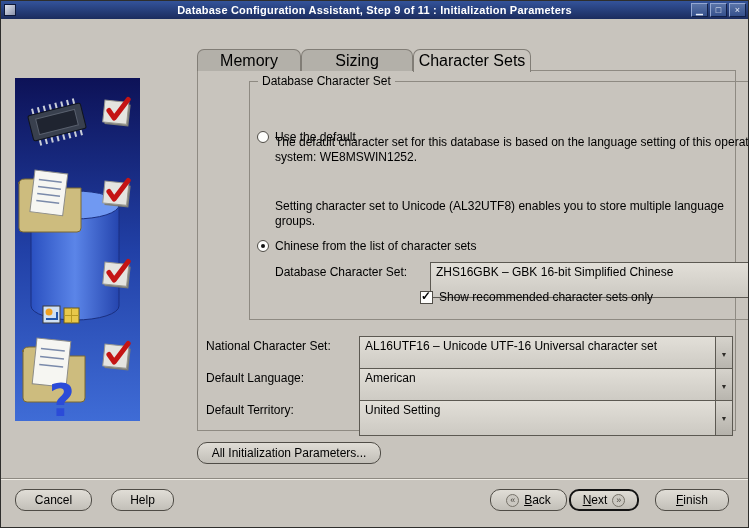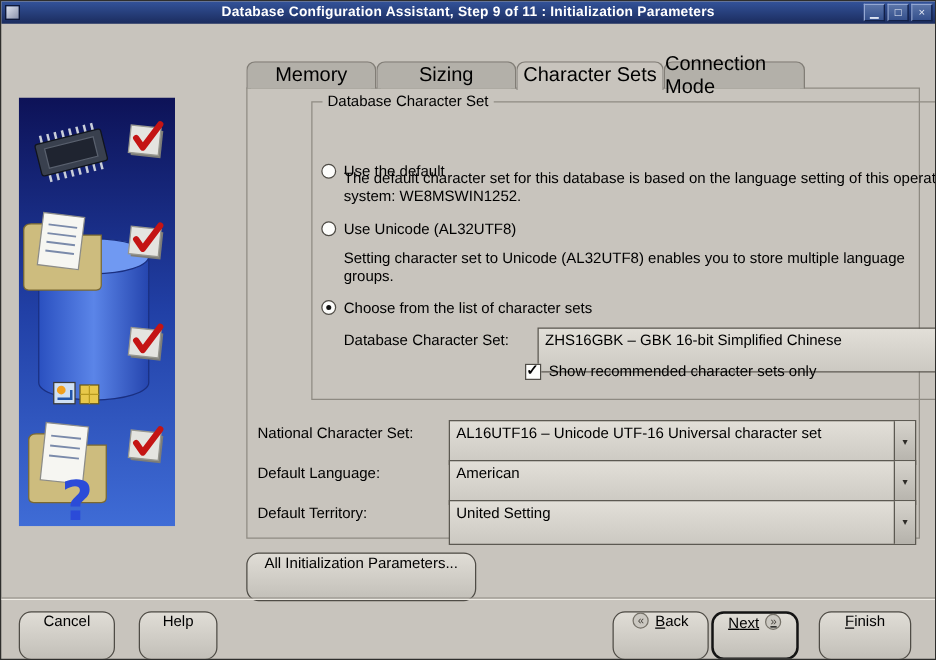--- a/index.html
+++ b/index.html
@@ -56,37 +56,37 @@
     background:linear-gradient(180deg,#d6d3cc,#b5b2ab); border-left:1px solid #5c5952;
     display:flex; align-items:center; justify-content:center; }
   .combo .arrow-glyph { font-size:7px; color:#2e2c28; line-height:7px; }
 
   .checkbox-row { position:absolute; display:flex; align-items:center; gap:6px; height:14px; }
   .checkbox { width:13px; height:13px; background:#fdfdfb; border:1px solid #4f4c46;
     position:relative; flex:0 0 auto; }
   .checkbox .check-glyph { position:absolute; left:0; top:-3px; font-size:12px; font-weight:bold; color:#000; }
 
   
-  .btn { position:absolute; height:39px; border:1px solid #4f4c46; border-radius:10px;
+  .btn { position:absolute; height:22px; border:1px solid #4f4c46; border-radius:10px;
     background:linear-gradient(180deg,#e0ddd6,#c2bfb8); font-size:12px; color:#000;
-    display:flex; align-items:flex-start; justify-content:center; gap:5px; }
+    display:flex; align-items:center; justify-content:center; gap:5px; }
   .btn.default { border:2px solid #141414; }
   .nav-circle { width:13px; height:13px; border-radius:50%; background:#cbc8c1;
     border:1px solid #767269; font-size:9px; line-height:11px; text-align:center; color:#4a4740;
     flex:0 0 auto; }
 
   .all-init-btn { left:196px; top:441px; width:184px; }
 
   .footer-sep { position:absolute; left:0; top:477px; width:747px; height:2px;
     border-top:1px solid #8e8a82; border-bottom:1px solid #efece5; }
 
   .btn-cancel { left:14px;  top:488px; width:77px; }
   .btn-help   { left:110px; top:488px; width:63px; }
   .btn-back   { left:489px; top:488px; width:77px; }
-  .btn-next   { left:568px; top:488px; width:70px;text-decoration:underline; }
+  .btn-next   { left:568px; top:488px; width:70px; }
   .btn-finish { left:654px; top:488px; width:74px; }
 </style>
 </head>
 <body>
 
 <div class="window">
 
   <div class="titlebar">
     <div class="titlebar-icon"></div>
     <div class="title-text">Database Configuration Assistant, Step 9 of 11 : Initialization Parameters</div>
@@ -197,43 +197,38 @@
       <rect x="2" y="2" width="24" height="22" fill="#7d7d78"></rect>
       <rect width="24" height="22" fill="#e4e4e0" stroke="#97978f"></rect>
       <path d="M5,10 L11,17 L23,-3" fill="none" stroke="#c41414" stroke-width="5" stroke-linecap="round" stroke-linejoin="round"></path>
     </g>
   </svg>
 
   <div class="tabs">
     <div class="tab tab-memory">Memory</div>
     <div class="tab tab-sizing">Sizing</div>
     <div class="tab tab-charsets active">Character Sets</div>
-    <div class="tab tab-connmode">Connection Mode</div>
   </div>
 
   <div class="panel">
 
     <div class="groupbox">
       <div class="groupbox-title">Database Character Set</div>
 
       <div class="radio-row" style="top:48px">
         <span class="radio"></span>
         <span>Use the default</span>
       </div>
       <div class="desc" style="top:53px">The default character set for this database is based on the language setting of this operating system: WE8MSWIN1252.</div>
 
-      <div class="radio-row" style="top:94px">
-        <span class="radio"></span>
-        <span>Use Unicode (AL32UTF8)</span>
-      </div>
       <div class="desc" style="top:117px">Setting character set to Unicode (AL32UTF8) enables you to store multiple language groups.</div>
 
       <div class="radio-row" style="top:157px">
         <span class="radio selected"></span>
-        <span>Choose from the list of character sets</span>
+        <span>Chinese from the list of character sets</span>
       </div>
 
       <div class="field-label" style="left:25px; top:183px">Database Character Set:</div>
       <div class="combo" style="left:180px; top:180px; width:344px">
         <span class="value">ZHS16GBK – GBK 16-bit Simplified Chinese</span>
         <span class="arrow-btn">
             <span class="arrow-glyph">▼</span>
           </span>
       </div>
 

